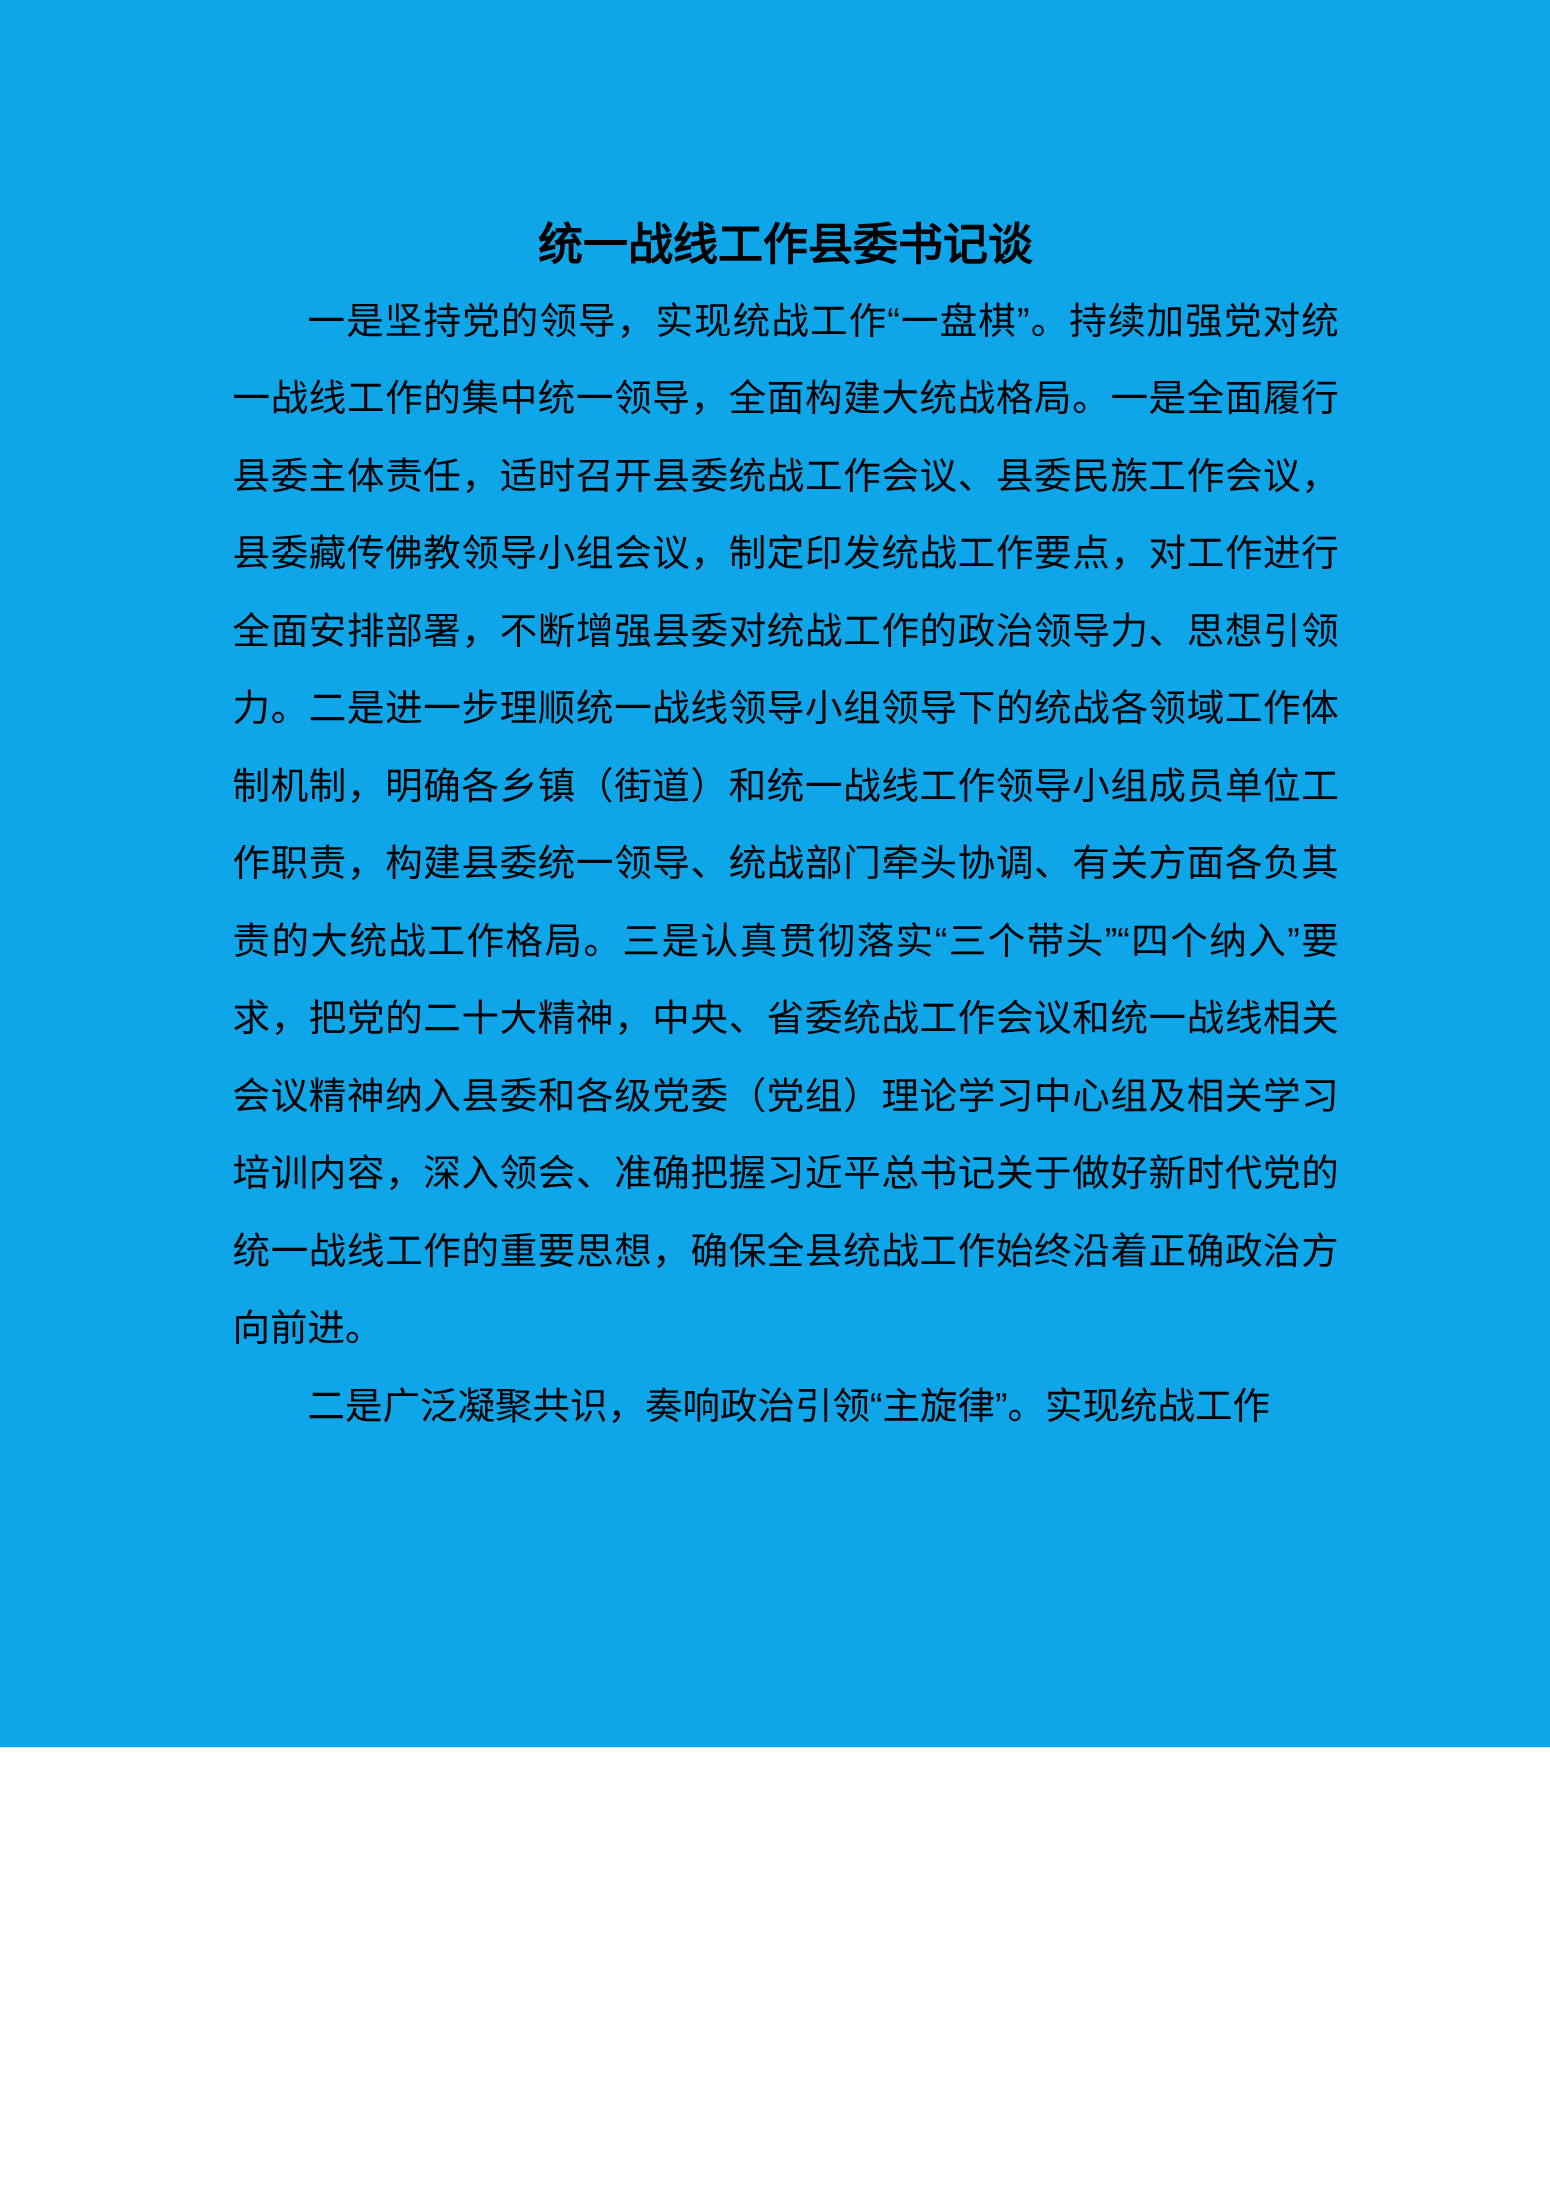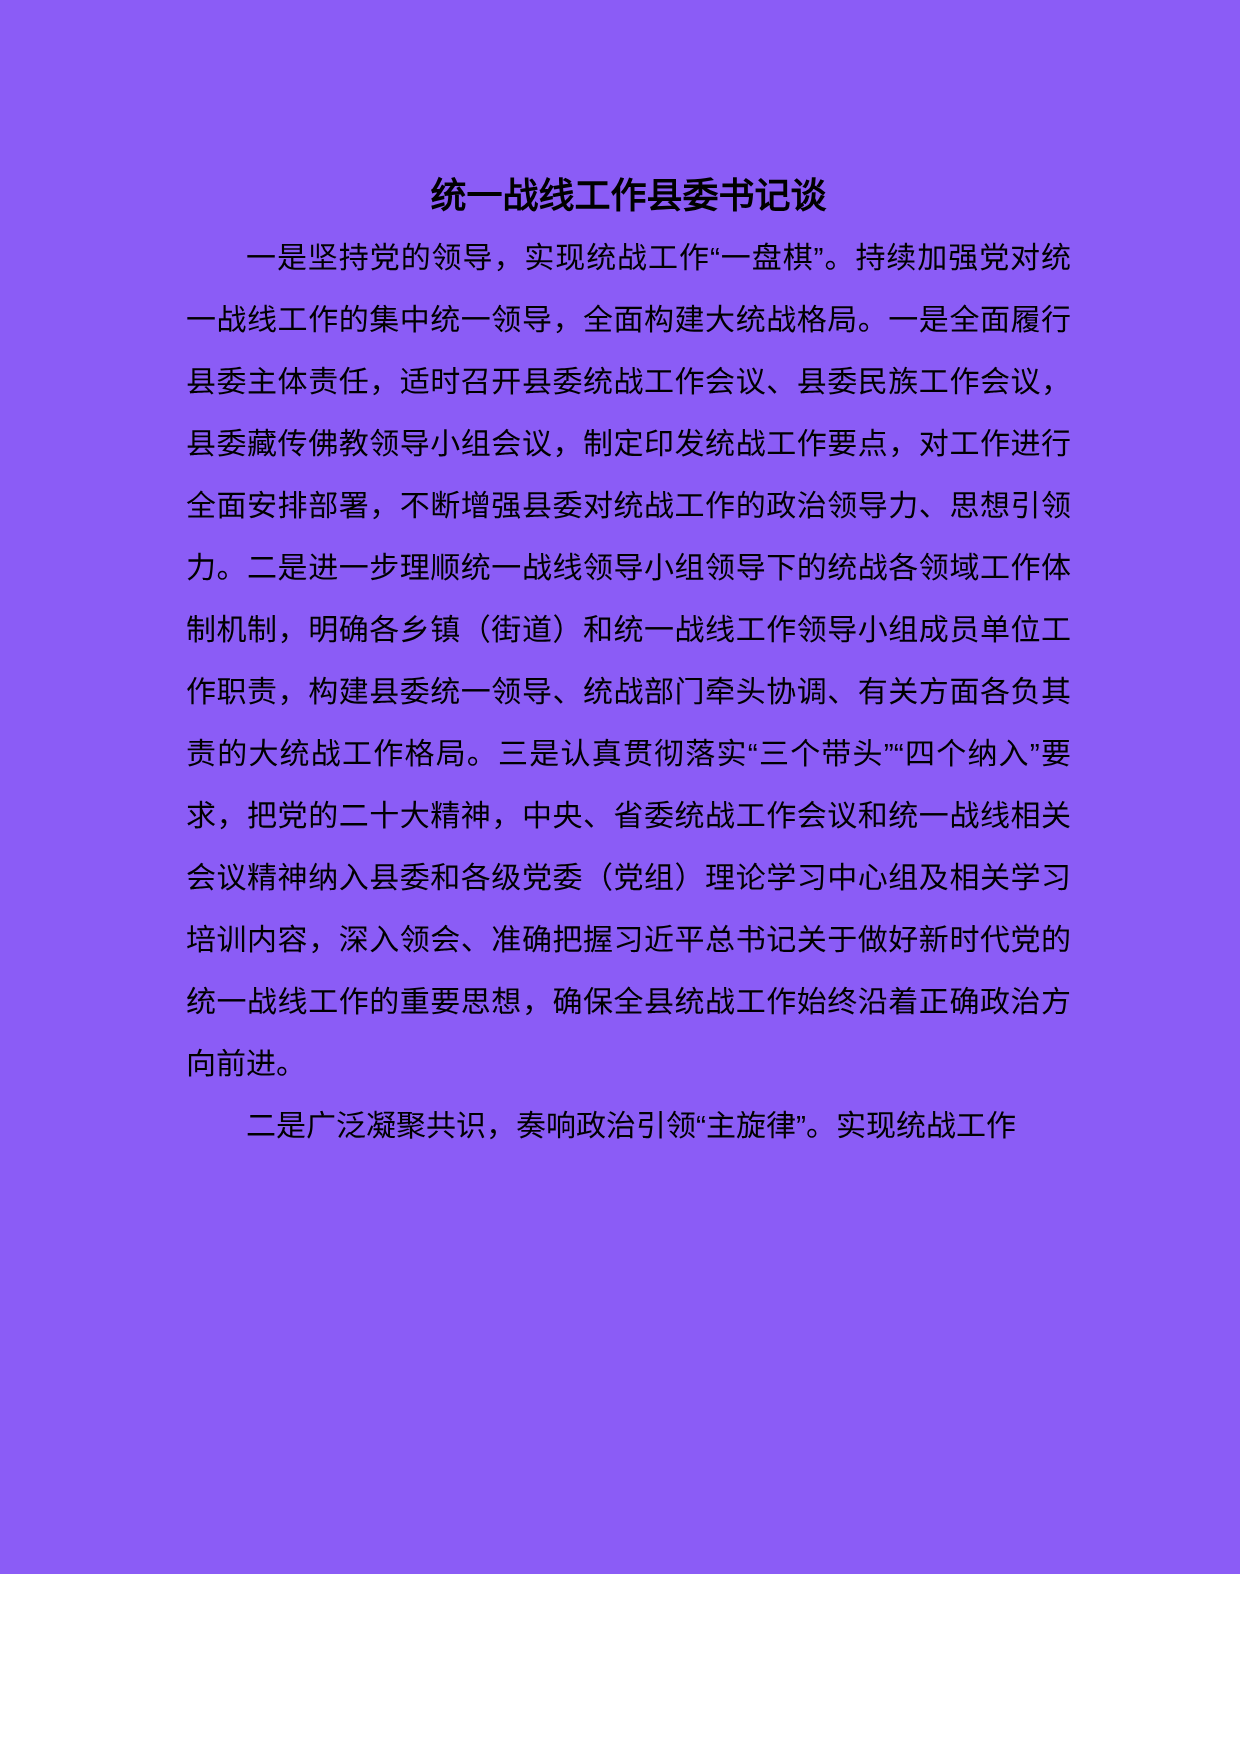--- a/index.html
+++ b/index.html
@@ -3,23 +3,23 @@
 <meta charset="utf-8">
 <style>
   html, body {
     margin: 0;
     padding: 0;
     background: #ffffff;
   }
   .page {
     position: relative;
     width: 1240px;
-    height: 1574px;
+    height: 1398px;
     margin: 0 auto;
-    background: #8b5cf6;
+    background: #0ea5e9;
     box-sizing: border-box;
     padding: 165px 169px 4px 186px;
     overflow: hidden;
     font-family: "Liberation Sans", sans-serif;
     color: #000000;
   }
   .doc-title {
     margin: 0;
     font-size: 36px;
     font-weight: bold;

